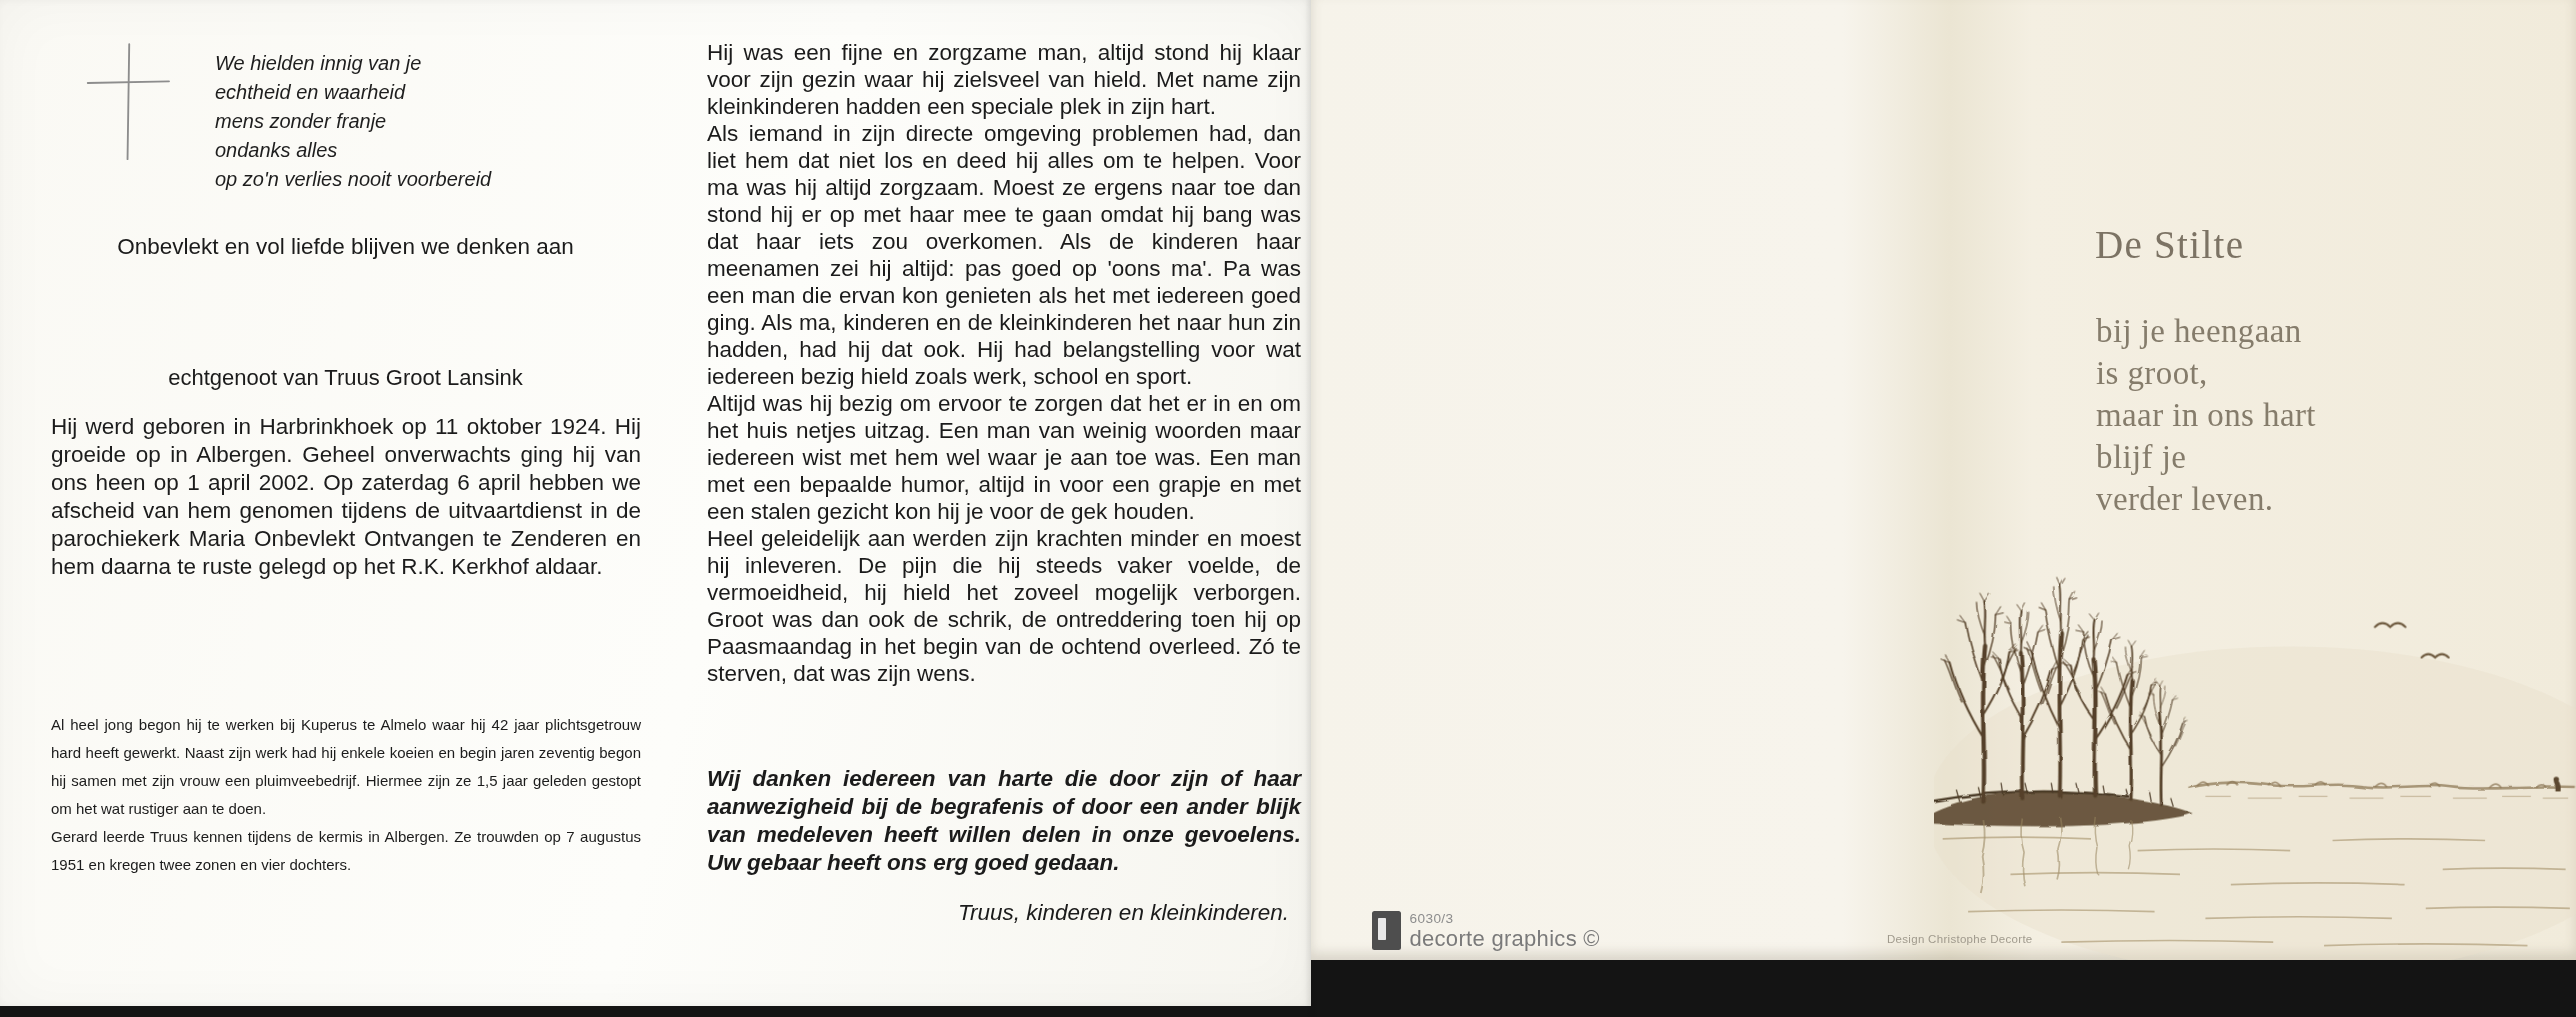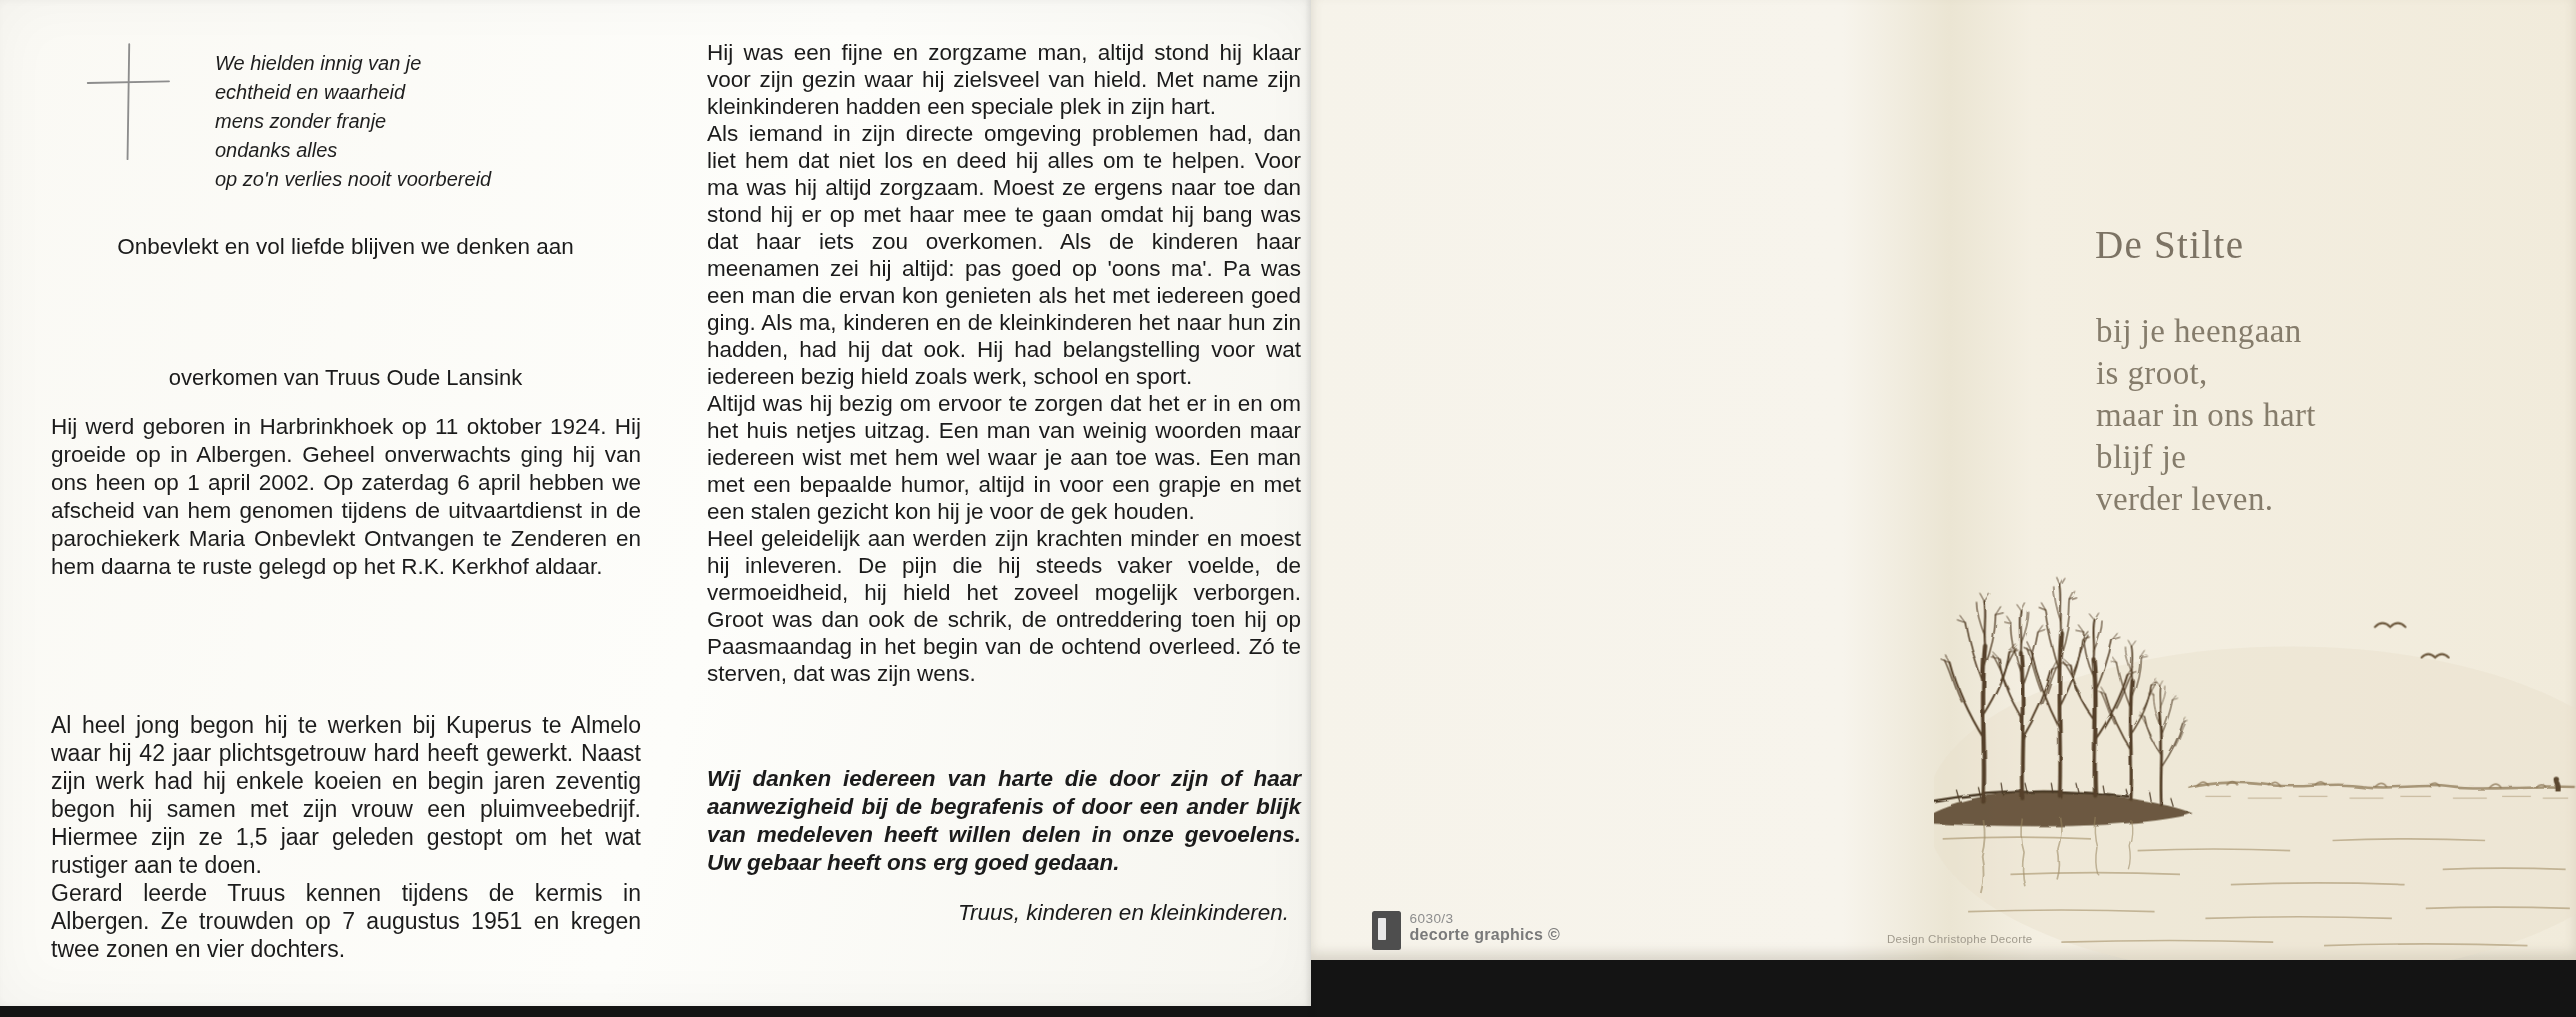--- a/index.html
+++ b/index.html
@@ -15,21 +15,21 @@
   .poem1{position:absolute;left:215px;top:49px;font-size:20px;line-height:29px;
     font-style:italic;color:#1e1e1e;}
   .dedication{position:absolute;left:51px;top:234px;width:589px;text-align:center;
     font-size:22.5px;color:#1b1b1b;}
   .name{position:absolute;left:51px;top:271px;width:589px;text-align:center;
     font-size:40px;line-height:49px;color:#101010;letter-spacing:0.4px;}
   .relation{position:absolute;left:51px;top:365px;width:589px;text-align:center;
     font-size:22px;color:#1b1b1b;}
   .bio1{position:absolute;left:51px;top:413px;width:590px;font-size:22.5px;
     line-height:28px;text-align:justify;color:#1c1c1c;}
-  .bio2{position:absolute;left:51px;top:711px;width:590px;font-size:23px;
+  .bio2{position:absolute;left:51px;top:711px;width:590px;font-size:15px;
     line-height:28px;text-align:justify;color:#1c1c1c;}
   .bio2 p{margin:0;}
 
   .col2{position:absolute;left:707px;top:39px;width:594px;font-size:22.5px;
     line-height:27px;text-align:justify;color:#1b1b1b;}
   .col2 p{margin:0;}
   .thanks{margin-top:78px !important;font-style:italic;font-weight:700;line-height:28px;}
   .signature{margin-top:22px !important;font-style:italic;text-align:right;padding-right:12px;}
 
   
@@ -43,21 +43,21 @@
     font-size:39px;color:#7c7364;letter-spacing:1.3px;}
   .stilte-poem{position:absolute;left:785px;top:310px;font-family:"Liberation Serif",serif;
     font-size:33px;line-height:42px;color:#857c6b;letter-spacing:0.4px;}
 
   .landscape{position:absolute;right:0;bottom:0;width:642px;height:428px;}
 
   .imprint{position:absolute;left:61px;top:911px;display:flex;gap:8.5px;align-items:flex-start;}
   .imprint-logo{width:29px;height:39px;background:#4e4e4e;border-radius:2.5px;position:relative;flex:0 0 auto;}
   .imprint-logo-slot{position:absolute;left:6px;top:6.8px;width:7.6px;height:22px;background:#e8e8e8;border-radius:0.8px;}
   .imprint-code{font-size:13.6px;color:#8d8d8d;letter-spacing:0.4px;}
-  .imprint-studio{font-size:16px;color:#7a7a7a;font-weight:700;letter-spacing:0.3px;}
+  .imprint-studio{font-size:22px;color:#7a7a7a;font-weight:400;letter-spacing:0.3px;}
   .design-credit{position:absolute;left:576px;top:933px;font-size:11.5px;color:#a09a8d;letter-spacing:0.3px;}
 </style>
 </head>
 <body>
 
 <div class="scan">
 
   <div class="card-left">
 
     <svg class="cross" viewBox="0 0 130 150">
@@ -67,21 +67,21 @@
 
     <div class="poem1">
       <div>We hielden innig van je</div>
       <div>echtheid en waarheid</div>
       <div>mens zonder franje</div>
       <div>ondanks alles</div>
       <div>op zo'n verlies nooit voorbereid</div>
     </div>
 
     <div class="dedication">Onbevlekt en vol liefde blijven we denken aan</div>
-    <div class="relation">overkomen van Truus Oude Lansink</div>
+    <div class="relation">echtgenoot van Truus Groot Lansink</div>
 
     <div class="bio1">Hij werd geboren in Harbrinkhoek op 11 oktober 1924. Hij groeide op in Albergen. Geheel onverwachts ging hij van ons heen op 1 april 2002. Op zaterdag 6 april hebben we afscheid van hem genomen tijdens de uitvaartdienst in de parochiekerk Maria Onbevlekt Ontvangen te Zenderen en hem daarna te ruste gelegd op het R.K. Kerkhof aldaar.</div>
 
     <div class="bio2">
       <p>Al heel jong begon hij te werken bij Kuperus te Almelo waar hij 42 jaar plichtsgetrouw hard heeft gewerkt. Naast zijn werk had hij enkele koeien en begin jaren zeventig begon hij samen met zijn vrouw een pluimveebedrijf. Hiermee zijn ze 1,5 jaar geleden gestopt om het wat rustiger aan te doen.</p>
       <p>Gerard leerde Truus kennen tijdens de kermis in Albergen. Ze trouwden op 7 augustus 1951 en kregen twee zonen en vier dochters.</p>
     </div>
 
     <div class="col2">
       <p>Hij was een fijne en zorgzame man, altijd stond hij klaar voor zijn gezin waar hij zielsveel van hield. Met name zijn kleinkinderen hadden een speciale plek in zijn hart.</p>

